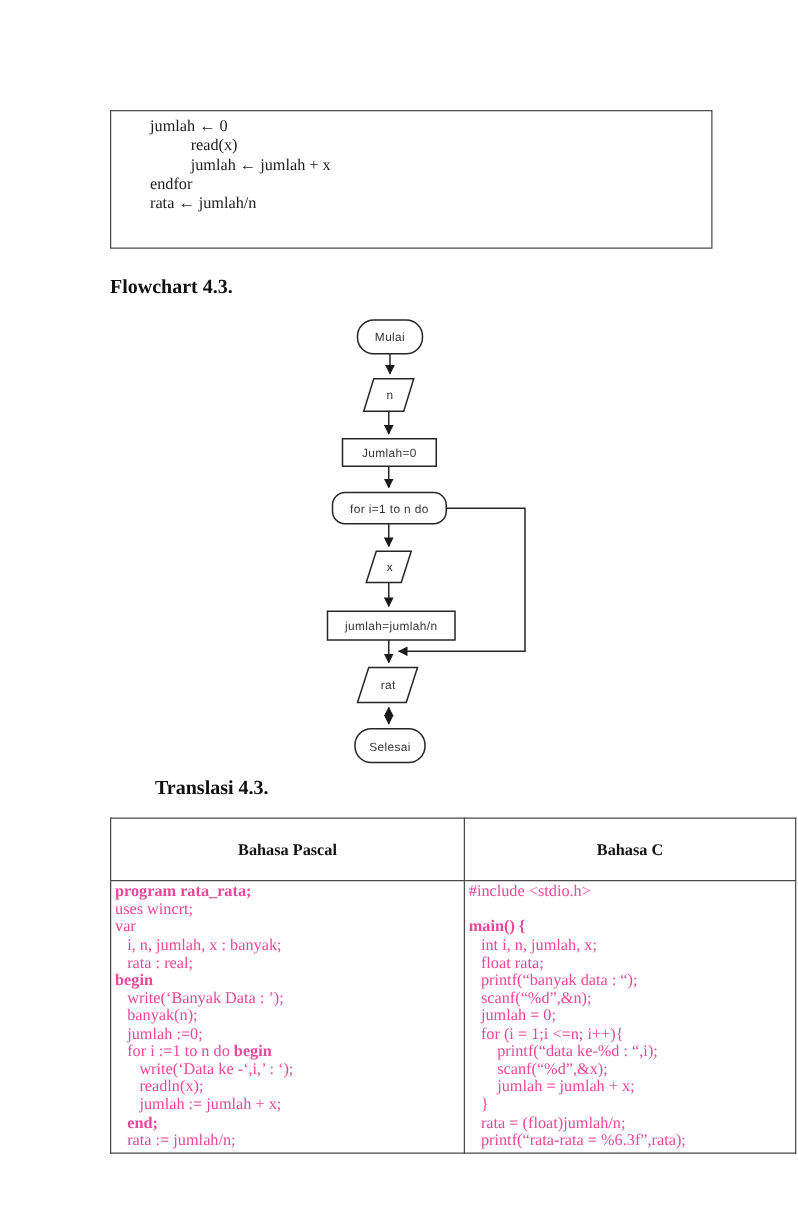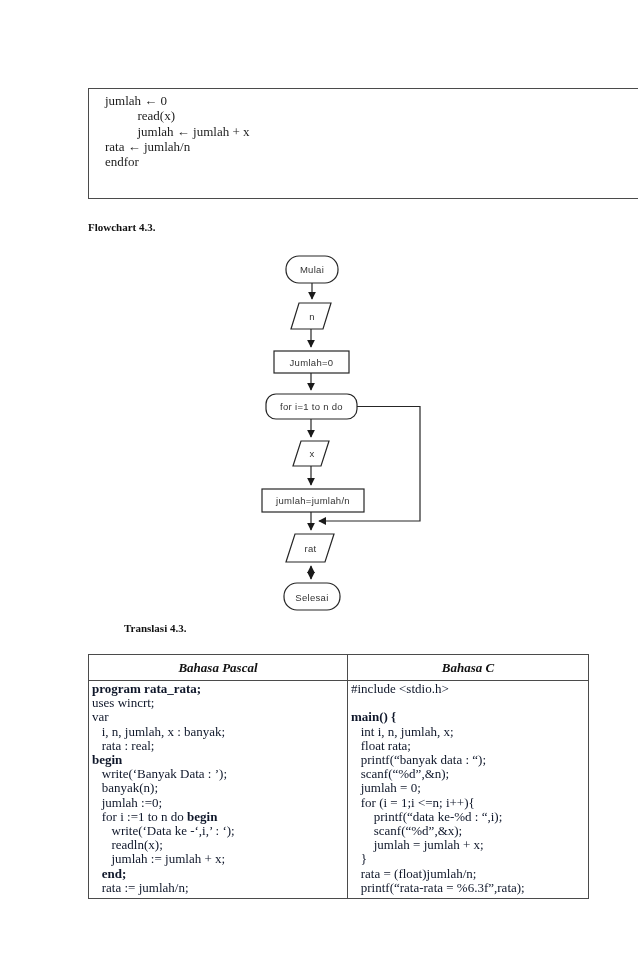--- a/index.html
+++ b/index.html
@@ -1,57 +1,57 @@
 <!DOCTYPE html>
 <html><head>
 <meta charset="utf-8">
 <style>
   html,body{margin:0;padding:0;background:#ffffff;}
   .page{position:relative;width:638px;height:977px;background:#ffffff;overflow:hidden;
         font-family:"Liberation Serif","DejaVu Serif",serif;color:#1c1c1c;}
 
   
-  .pseudo-box{position:absolute;left:88px;top:88px;width:551px;height:111px;
-              border:1px solid #4b4b4b;box-sizing:border-box;padding:4px 0 0 16px;}
+  .pseudo-box{position:absolute;left:88px;top:88px;width:482px;height:111px;
+              border:1px solid #4b4b4b;box-sizing:border-box;padding:4px 0 0 31px;}
   .pseudo-line{font-size:13px;line-height:15.3px;white-space:pre;min-height:15.3px;}
 
   
-  .sec-heading{position:absolute;left:88px;font-size:11px;font-weight:bold;color:#111;}
+  .sec-heading{position:absolute;left:88px;font-size:16px;font-weight:bold;color:#111;}
   .h-flow{top:221px;}
   .h-trans{top:622px;margin-left:36px;}
 
   
   .flow-svg{position:absolute;left:240px;top:248px;}
   .flow-shape{fill:#ffffff;stroke:#262626;stroke-width:1.2;}
   .flow-edge{fill:none;stroke:#262626;stroke-width:1.2;}
   .flow-label{fill:#333333;font-family:"Liberation Sans","DejaVu Sans",sans-serif;
               font-size:9.5px;text-anchor:middle;letter-spacing:.3px;}
 
   
   .trans-table{position:absolute;left:88px;top:654px;border-collapse:collapse;table-layout:fixed;}
   .trans-table th,.trans-table td{border:1px solid #4b4b4b;}
   .trans-table th{height:17px;font-size:13px;font-weight:bold;text-align:center;
-                  font-family:"Liberation Serif","DejaVu Serif",serif;color:#111;padding:4px;font-style:italic;}
+                  font-family:"Liberation Serif","DejaVu Serif",serif;color:#111;padding:16px;}
   .col-pascal{width:250px;}
   .col-c{width:232px;}
   .trans-table td{vertical-align:top;padding:1px 2px 3px 3px;}
-  .cl{font-size:13px;line-height:14.2px;min-height:14.2px;white-space:pre;color:#0f172a;}
+  .cl{font-size:13px;line-height:14.2px;min-height:14.2px;white-space:pre;color:#ec4899;}
   .cl b{font-weight:bold;}
 </style>
 </head>
 <body>
 
 <div class="page">
 
   <div class="pseudo-box">
     <div class="pseudo-line">jumlah ← 0</div>
     <div class="pseudo-line">          read(x)</div>
     <div class="pseudo-line">          jumlah ← jumlah + x</div>
+    <div class="pseudo-line">endfor</div>
     <div class="pseudo-line">rata ← jumlah/n</div>
-    <div class="pseudo-line">endfor</div>
   </div>
 
   <div class="sec-heading h-flow">Flowchart 4.3.</div>
 
   <svg class="flow-svg" width="200" height="370" viewBox="0 0 200 370" xmlns="http://www.w3.org/2000/svg">
     <defs>
       <marker id="ah" viewBox="0 0 10 10" refX="9" refY="5" markerWidth="6.5" markerHeight="6.5" orient="auto-start-reverse">
         <path d="M0,0 L10,5 L0,10 z" fill="#1a1a1a"></path>
       </marker>
     </defs>

